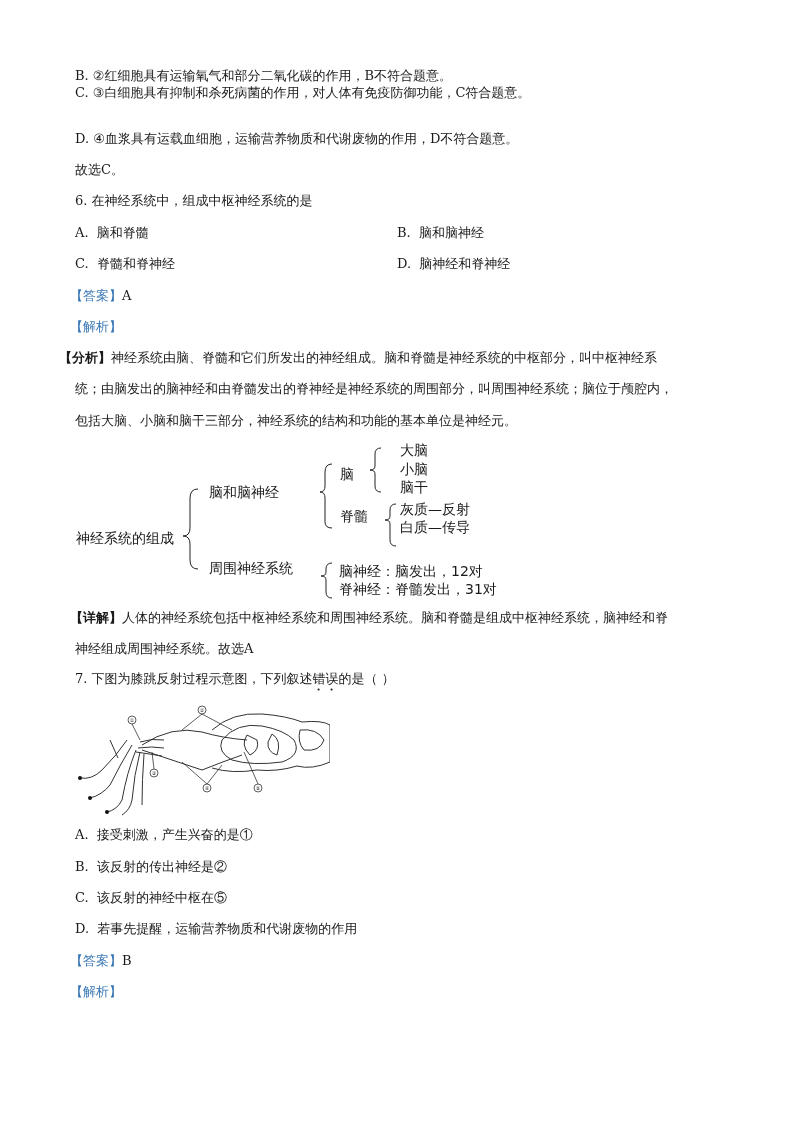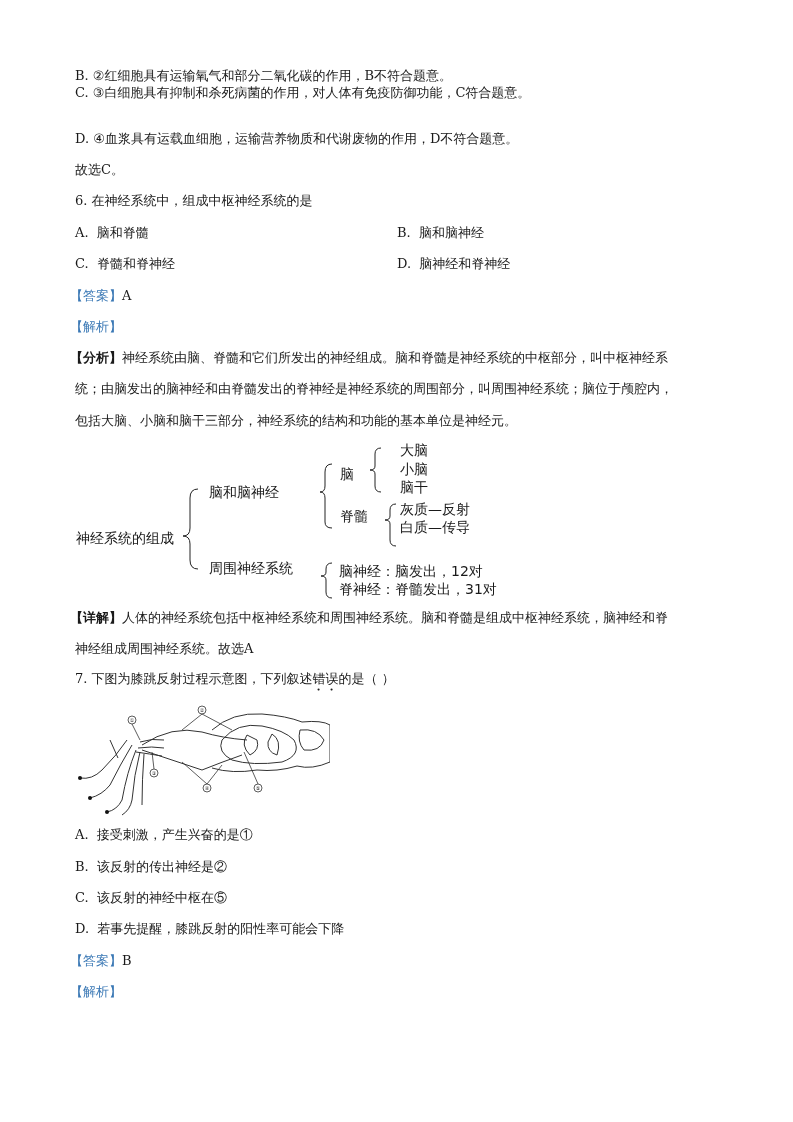--- a/index.html
+++ b/index.html
@@ -36,21 +36,21 @@
 </div>
 <div class="opt-right" style="top:255px">
   <span>D.</span>&nbsp;&nbsp;<span>脑神经和脊神经</span>
 </div>
 <div class="line" style="top:287px; left:70px">
   <span class="tag">【答案】</span><span>A</span>
 </div>
 <div class="line" style="top:318px; left:70px">
   <span class="tag">【解析】</span>
 </div>
-<div class="line" style="top:349px; left:70px">
+<div class="line" style="top:349px; left:59px">
   <span class="tag-bold">【分析】</span><span>神经系统由脑、脊髓和它们所发出的神经组成。脑和脊髓是神经系统的中枢部分，叫中枢神经系</span>
 </div>
 <div class="line" style="top:380px">统；由脑发出的脑神经和由脊髓发出的脊神经是神经系统的周围部分，叫周围神经系统；脑位于颅腔内，</div>
 <div class="line" style="top:412px">包括大脑、小脑和脑干三部分，神经系统的结构和功能的基本单位是神经元。</div>
 
 <div class="diagram">
   <svg width="470" height="164" viewBox="0 0 470 164">
     <g fill="none" stroke="#222" stroke-width="1">
 
       <path d="M128 53 Q120 53 120 62 L120 92 Q120 100 113 100 Q120 100 120 108 L120 124 Q120 133 128 133"></path>
@@ -142,20 +142,20 @@
 <div class="line" style="top:826px">
   <span>A.</span>&nbsp;&nbsp;<span>接受刺激，产生兴奋的是①</span>
 </div>
 <div class="line" style="top:858px">
   <span>B.</span>&nbsp;&nbsp;<span>该反射的传出神经是②</span>
 </div>
 <div class="line" style="top:889px">
   <span>C.</span>&nbsp;&nbsp;<span>该反射的神经中枢在⑤</span>
 </div>
 <div class="line" style="top:920px">
-  <span>D.</span>&nbsp;&nbsp;<span>若事先提醒，膝跳反射的阳性率可能会下降</span>
+  <span>D.</span>&nbsp;&nbsp;<span>若事先提醒，运输营养物质和代谢废物的作用</span>
 </div>
 <div class="line" style="top:952px; left:70px">
   <span class="tag">【答案】</span><span>B</span>
 </div>
 <div class="line" style="top:983px; left:70px">
   <span class="tag">【解析】</span>
 </div>
 
 </body></html>

